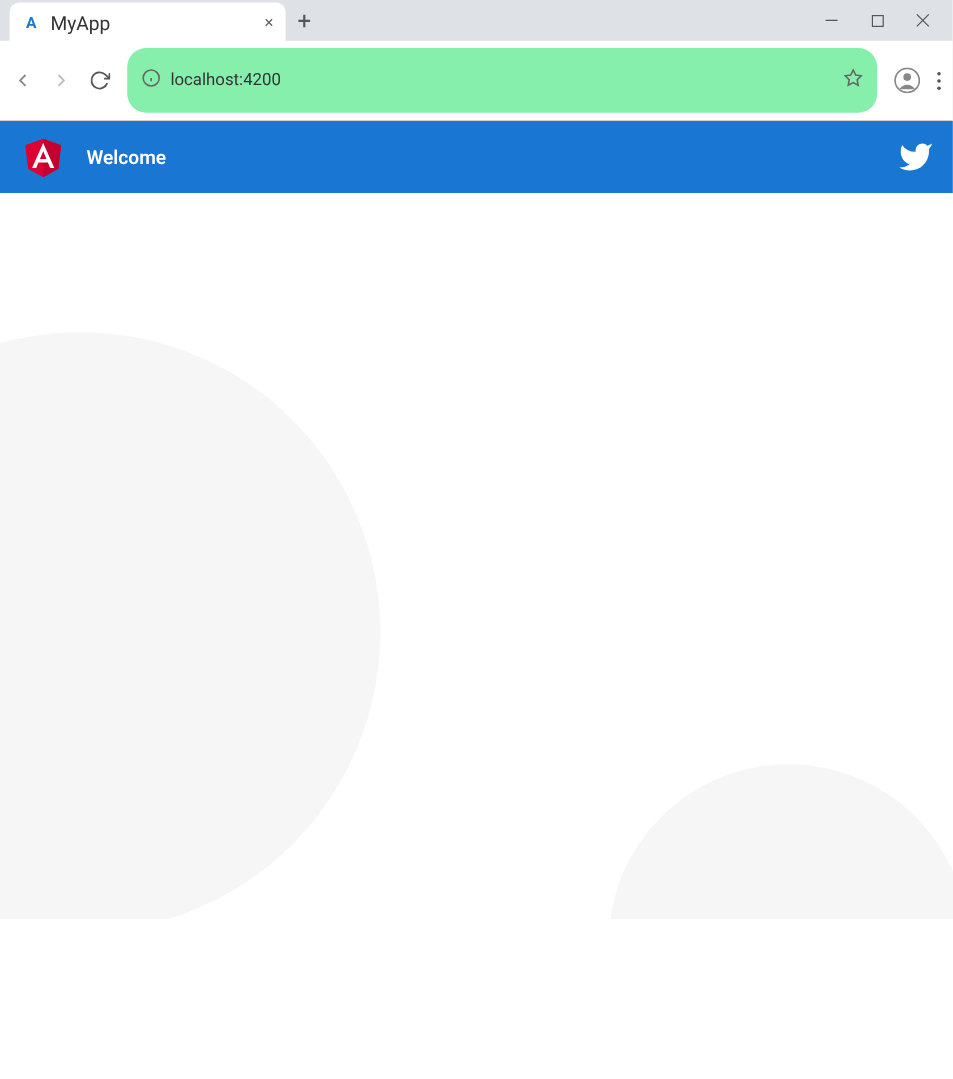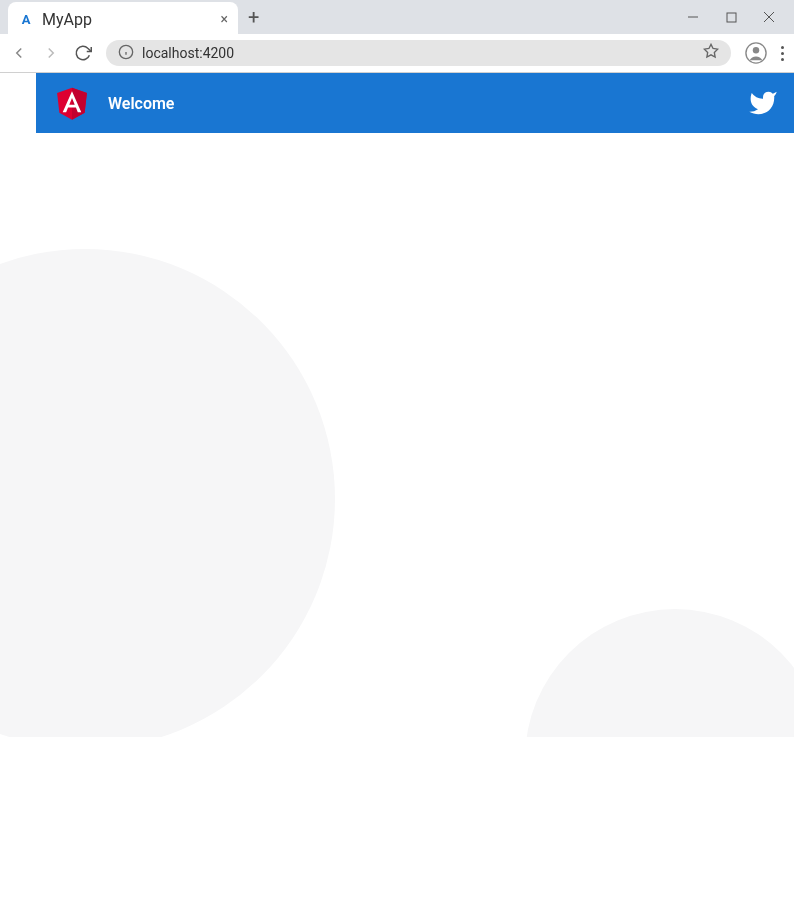--- a/index.html
+++ b/index.html
@@ -12,30 +12,30 @@
     .tab-favicon { width: 16px; height: 16px; display: flex; align-items: center; justify-content: center; color: #1976d2; font-weight: bold; font-size: 13px; }
     .tab-title { font-size: 16px; color: #333; flex: 1; }
     .tab-close { font-size: 14px; color: #666; cursor: pointer; }
     .new-tab { font-size: 20px; color: #555; margin-left: 10px; cursor: pointer; }
     .window-controls { margin-left: auto; display: flex; gap: 24px; padding-right: 10px; color: #555; }
     .window-btn { width: 14px; height: 14px; display: flex; align-items: center; justify-content: center; cursor: pointer; }
     
     .urlbar-row { display: flex; align-items: center; background: #fff; padding: 6px 10px; gap: 14px; border-bottom: 1px solid #d0d0d0; }
     .nav-btn { color: #888; cursor: pointer; display: flex; align-items: center; }
     .nav-btn.active { color: #555; }
-    .url-field { flex: 1; display: flex; align-items: center; background: #e5e5e5; border-radius: 16px; padding: 3px 12px; gap: 8px; }
+    .url-field { flex: 1; display: flex; align-items: center; background: #86efac; border-radius: 16px; padding: 17px 12px; gap: 8px; }
     .url-info { color: #666; font-size: 14px; }
     .url-text { font-size: 14px; color: #333; flex: 1; }
     .url-star { color: #666; }
     .avatar-circle { width: 22px; height: 22px; display: flex; align-items: center; justify-content: center; color: #666; }
     .menu-dots { display: flex; flex-direction: column; gap: 3px; cursor: pointer; }
     .menu-dots span { width: 3px; height: 3px; background: #555; border-radius: 50%; }
     
     
-    .page-viewport { height: 664px; overflow-y: auto; position: relative; background: #fff; padding-left: 36px; }
+    .page-viewport { height: 664px; overflow-y: auto; position: relative; background: #fff; }
     .toolbar { display: flex; align-items: center; background: #1976d2; color: #fff; height: 60px; padding: 0 16px; }
     .angular-logo { width: 40px; height: 40px; margin-right: 16px; }
     .toolbar-title { font-weight: 600; font-size: 16px; flex: 1; }
     .twitter-icon { width: 30px; height: 30px; fill: #fff; }
     
     .content { display: flex; flex-direction: column; align-items: center; padding: 16px; position: relative; }
     
     
     .cloud { position: absolute; background: #f6f6f7; border-radius: 50%; z-index: 0; }
     .cloud-left { width: 500px; height: 500px; left: -330px; top: 100px; }

